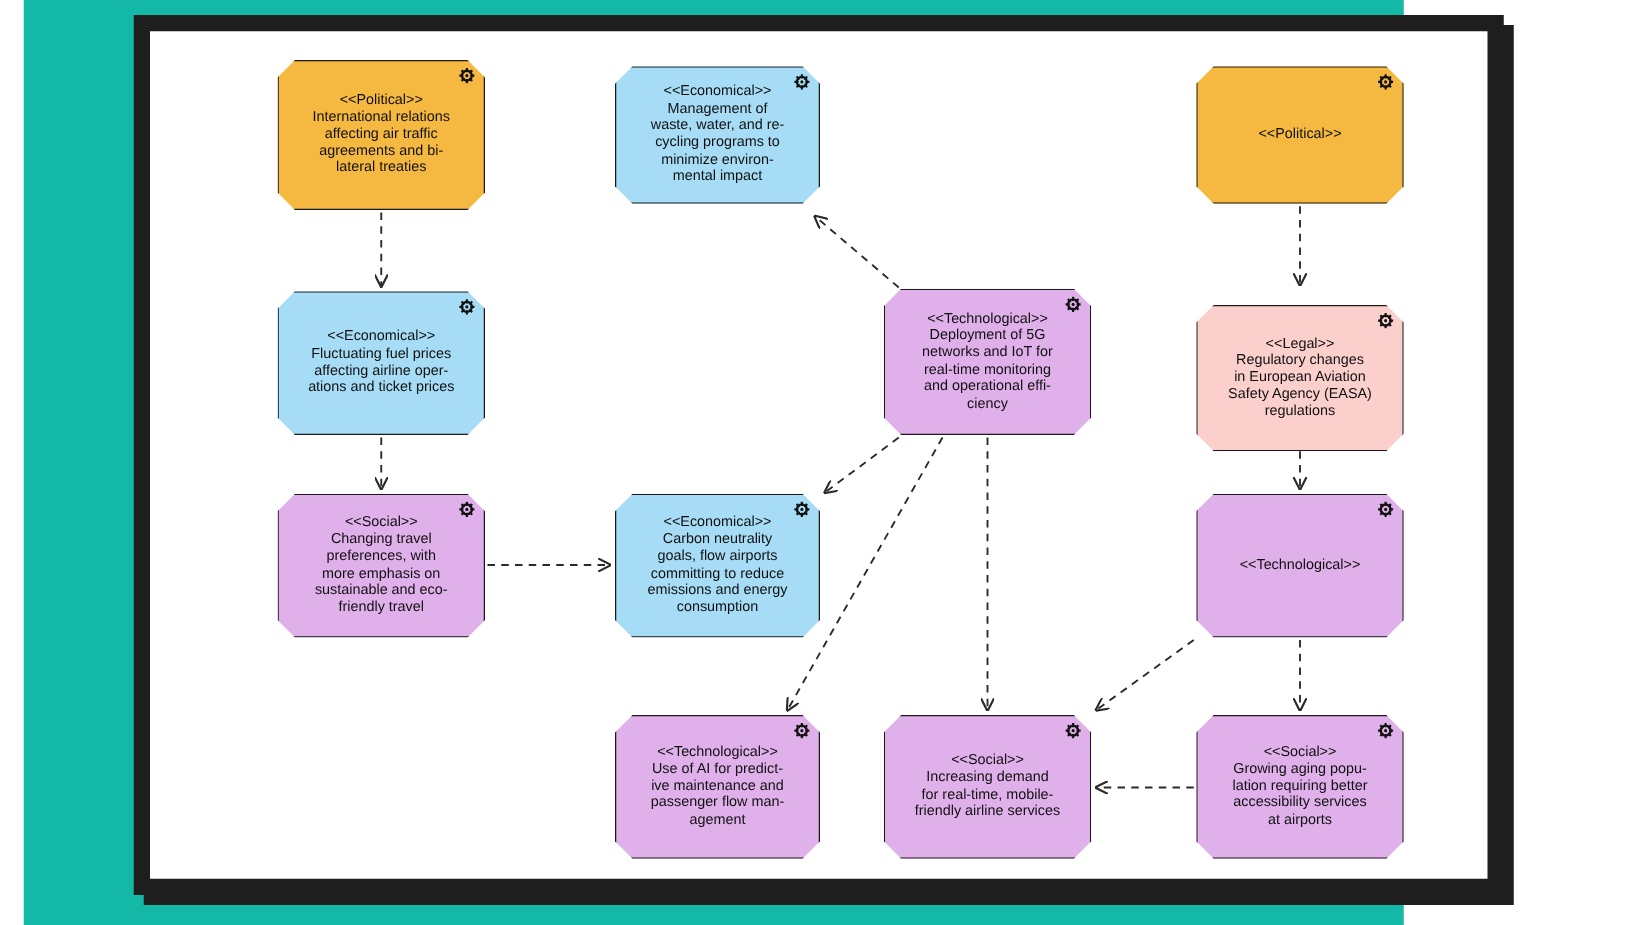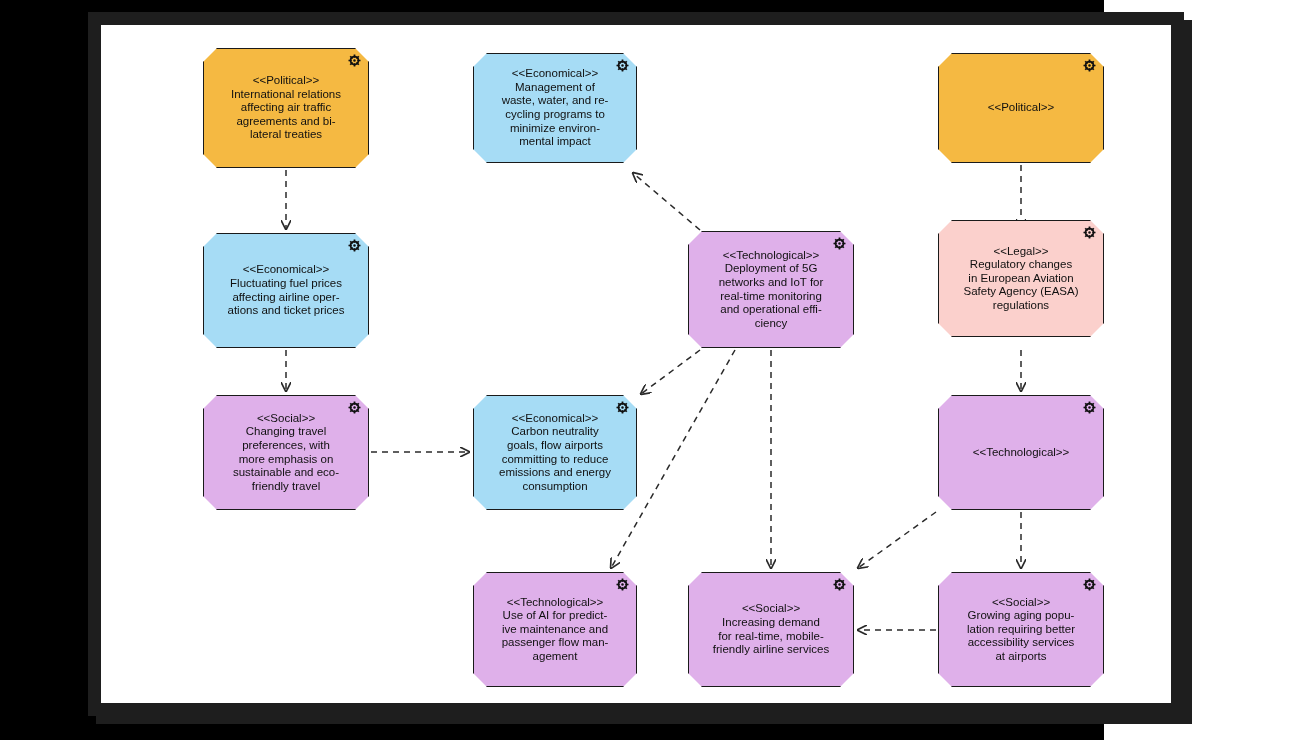--- a/index.html
+++ b/index.html
@@ -7,21 +7,22 @@
     margin: 0; padding: 0;
     width: 1300px; height: 740px;
     background: #ffffff;
     font-family: "Liberation Sans", sans-serif;
     overflow: hidden;
   }
   #canvas {
     position: relative;
     width: 1104px;
     height: 740px;
-    background: #000000;
+    background: #14b8a6;
+    margin-left: 19px;
   }
   
   #frame-shadow {
     position: absolute;
     left: 96px; top: 20px;
     width: 1096px; height: 704px;
     background: #1e1e1e;
   }
   #frame {
     position: absolute;
@@ -197,21 +198,21 @@
               <line x1="8.00" y1="11.40" x2="8.00" y2="15.40" stroke="#101010" stroke-width="2.1"></line>
               <line x1="5.60" y1="10.40" x2="2.77" y2="13.23" stroke="#101010" stroke-width="2.1"></line>
               <line x1="4.60" y1="8.00" x2="0.60" y2="8.00" stroke="#101010" stroke-width="2.1"></line>
               <line x1="5.60" y1="5.60" x2="2.77" y2="2.77" stroke="#101010" stroke-width="2.1"></line>
               <line x1="8.00" y1="4.60" x2="8.00" y2="0.60" stroke="#101010" stroke-width="2.1"></line>
               <line x1="10.40" y1="5.60" x2="13.23" y2="2.77" stroke="#101010" stroke-width="2.1"></line>
               <circle cx="8" cy="8" r="1.5" fill="#101010"></circle>
             </svg></span>
         </div>
       </div>
-      <div class="node-wrap" style="left: 938px; top: 220px; width: 166px; height: 117px;">
+      <div class="node-wrap" style="left: 938px; top: 244px; width: 166px; height: 117px;">
         <div class="node octo" style="width: 166px; height: 117px; background: rgb(251, 208, 204);">
           <div class="txt"><span class="stereo">&lt;&lt;Legal&gt;&gt;</span><span>Regulatory changes
 in European Aviation
 Safety Agency (EASA)
 regulations</span></div>
           <span class="gear-icon"><svg viewBox="0 0 16 16" width="13" height="13">
               <circle cx="8" cy="8" r="4.9" fill="none" stroke="#101010" stroke-width="2.2"></circle>
               <line x1="11.40" y1="8.00" x2="15.40" y2="8.00" stroke="#101010" stroke-width="2.1"></line>
               <line x1="10.40" y1="10.40" x2="13.23" y2="13.23" stroke="#101010" stroke-width="2.1"></line>
               <line x1="8.00" y1="11.40" x2="8.00" y2="15.40" stroke="#101010" stroke-width="2.1"></line>

